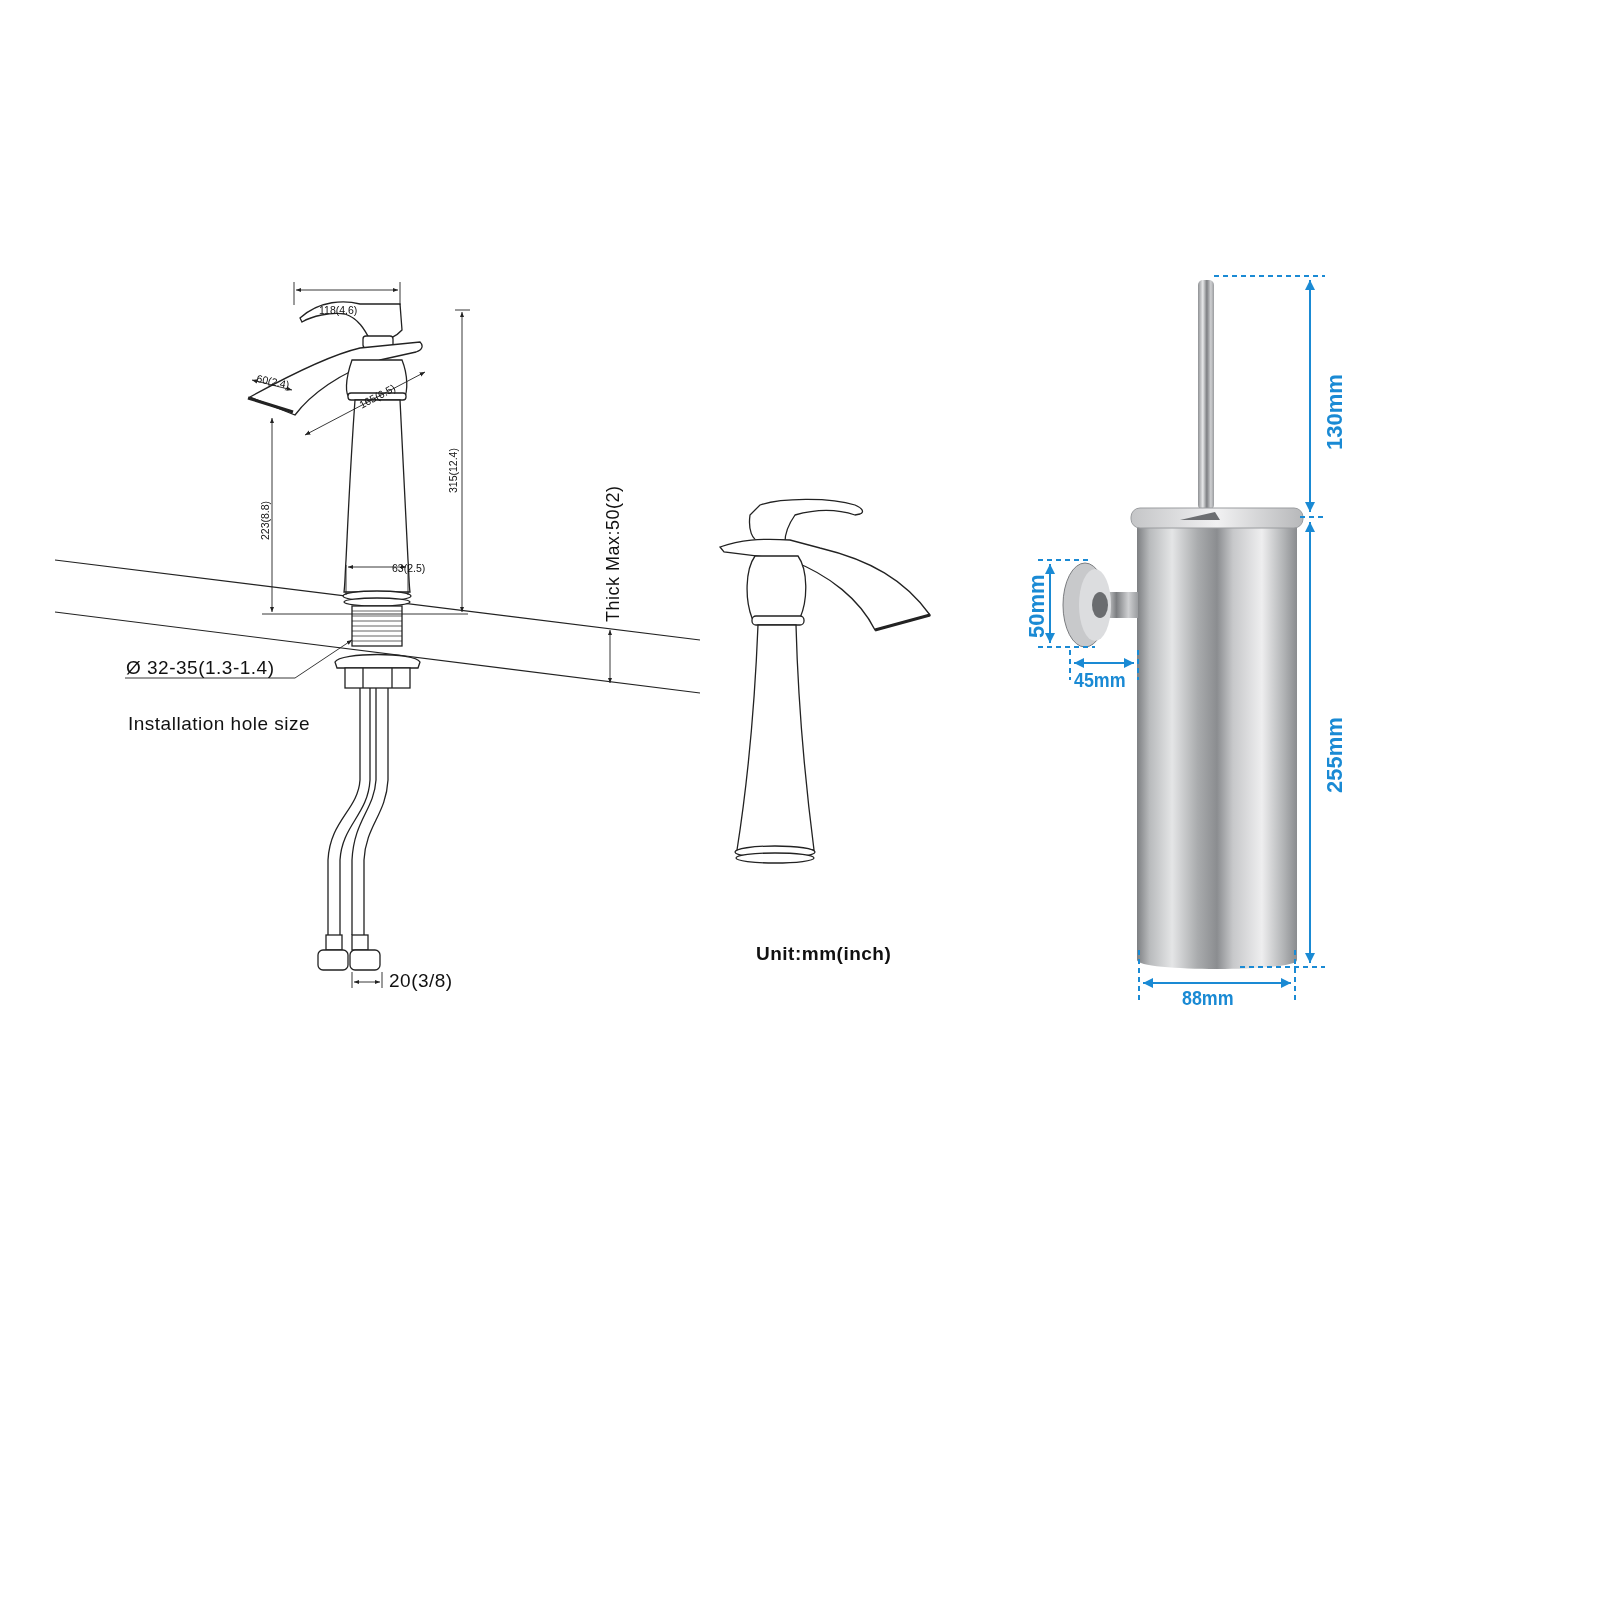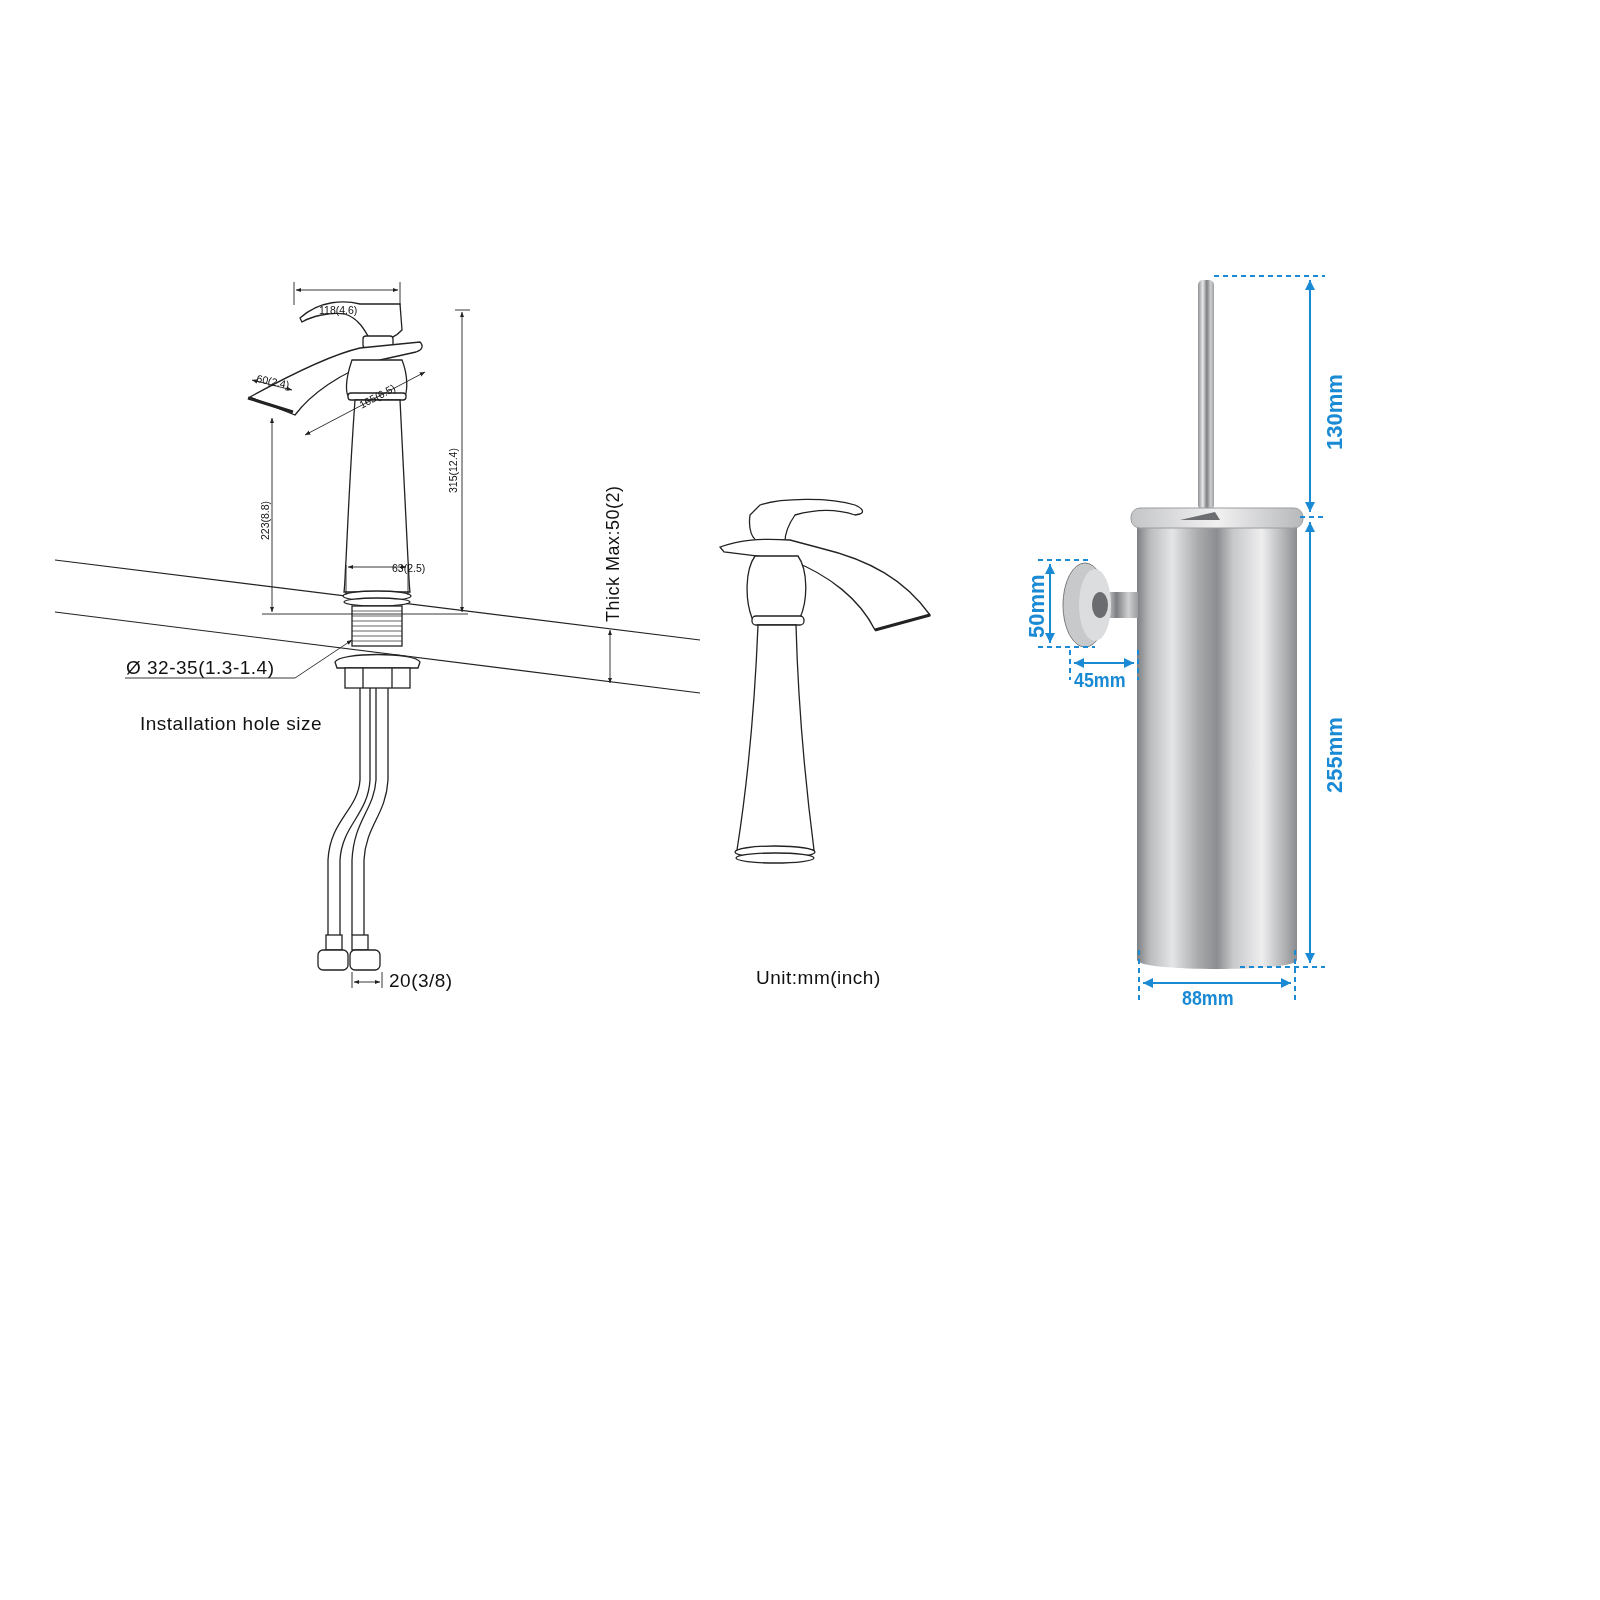--- a/index.html
+++ b/index.html
@@ -165,21 +165,21 @@
 </svg>
 
 <div class="lbl small" style="left:319px;top:276px;margin-top:28px;">118(4.6)</div>
 <div class="lbl small" style="left:258px;top:372px;transform:rotate(12deg);transform-origin:left top;">60(2.4)</div>
 <div class="lbl small" style="left:357px;top:400px;transform:rotate(-28deg);transform-origin:left top;">165(6.5)</div>
 <div class="lbl small vert" style="left:259px;top:540px;">223(8.8)</div>
 <div class="lbl small vert" style="left:447px;top:493px;">315(12.4)</div>
 <div class="lbl small" style="left:392px;top:562px;">63(2.5)</div>
 <div class="lbl mid vert" style="left:603px;top:622px;font-size:18px;">Thick Max:50(2)</div>
 <div class="lbl mid" style="left:126px;top:657px;">Ø 32-35(1.3-1.4)</div>
-<div class="lbl mid" style="left:140px;top:713px;">Installation hole size</div>
+<div class="lbl mid" style="left:128px;top:713px;">Installation hole size</div>
 <div class="lbl mid" style="left:389px;top:970px;">20(3/8)</div>
-<div class="lbl mid" style="left:756px;top:967px;">Unit:mm(inch)</div>
+<div class="lbl mid" style="left:756px;top:943px;font-weight:bold;">Unit:mm(inch)</div>
 
 <div class="bluev" style="left:1322px;top:450px;">130mm</div>
 <div class="bluev" style="left:1322px;top:793px;">255mm</div>
 <div class="bluev" style="left:1024px;top:638px;">50mm</div>
 <div class="lbl blue" style="left:1074px;top:668px;">45mm</div>
 <div class="lbl blue" style="left:1182px;top:986px;">88mm</div>
 
 </body></html>

